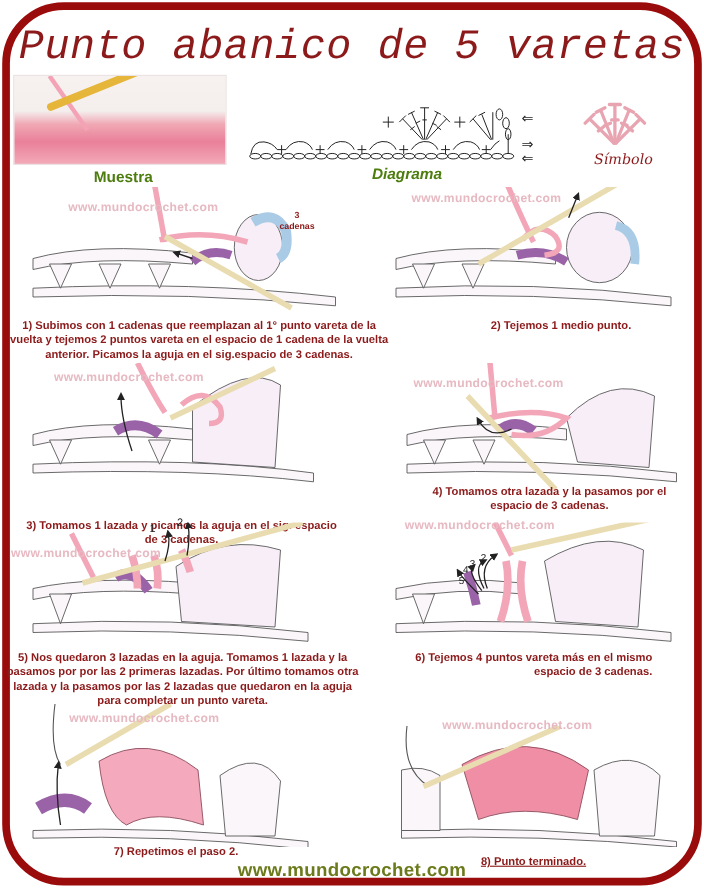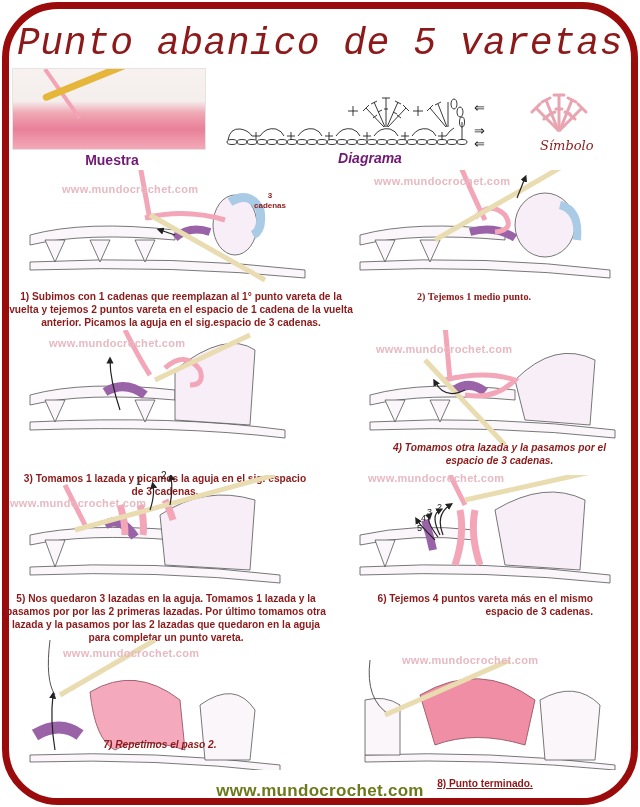--- a/index.html
+++ b/index.html
@@ -13,21 +13,21 @@
     font-family: Liberation Mono, monospace; font-size: 38px; color: #8c1a1a; letter-spacing: 0.5px; font-style: italic;
   }
   .sample-photo {
     position: absolute; left: 12px; top: 68px; width: 192px; height: 80px;
     background: linear-gradient(180deg, #f7f1ef 0%, #f4eeed 40%, #f0a8b4 55%, #e9809a 75%, #f3a9b8 100%);
     border: 1px solid #e8e2e2; overflow: hidden;
   }
   .sample-photo .hook { position: absolute; left: 30px; top: 26px; width: 110px; height: 7px; background: #e5b63a; border-radius: 4px; transform: rotate(-22deg); transform-origin: left center; }
   .sample-photo .yarn { position: absolute; left: 30px; top: 0; width: 4px; height: 60px; background: #f3a3b5; transform: rotate(-35deg); transform-origin: top; }
   .caption-label {
-    position: absolute; font-weight: bold; color: #701a75; font-size: 14px; text-align: center;
+    position: absolute; font-weight: bold; color: #4d7c0f; font-size: 14px; text-align: center;
   }
   .diagram-svg { position: absolute; left: 222px; top: 92px; }
   .symbol-svg { position: absolute; left: 530px; top: 92px; }
   .symbol-label { position: absolute; left: 540px; top: 138px; font-family: "DejaVu Serif", serif; font-style: italic; font-size: 13px; color: #8c1a1a; }
   .panel { position: absolute; }
   .panel svg { position: absolute; left: 0; top: 0; }
   .watermark { position: absolute; font-size: 11px; font-weight: bold; color: #e7b9c2; letter-spacing: 0.3px; }
   .step-text { position: absolute; font-size: 10.2px; font-weight: bold; color: #8c1a1a; line-height: 13px; text-align: center; }
   .footer-url { position: absolute; left: 0; top: 781px; width: 640px; text-align: center; font-size: 17px; font-weight: bold; color: #6b7a1a; letter-spacing: 0.3px; }
   .cad-label { position: absolute; font-size: 8px; font-weight: bold; color: #8c1a1a; text-align: center; line-height: 10px; }
@@ -167,21 +167,21 @@
     </g>
     <path d="M205 35 Q225 40 222 70" fill="none" stroke="#a9cbe6" stroke-width="8"></path>
     <path d="M115 62 Q140 55 160 68" fill="none" stroke="#9a63a8" stroke-width="8"></path>
     <path d="M105 -5 Q120 30 130 50" fill="none" stroke="#f2a6b8" stroke-width="5"></path>
     <path d="M120 48 Q135 30 150 45 Q160 60 140 62" fill="none" stroke="#f2a6b8" stroke-width="5"></path>
     <path d="M80 70 L210 -5" stroke="#e9dcb0" stroke-width="5"></path>
     <path d="M162 28 L170 8" stroke="#222" stroke-width="1.2" marker-end="url(#ah)"></path>
   </svg>
 </div>
 <div class="watermark" style="left:374px; top:175px;">www.mundocrochet.com</div>
-<div class="step-text" style="left:354px; top:290px; width:240px;font-family:Liberation Serif, serif;">2) Tejemos 1 medio punto.</div>
+<div class="step-text" style="left:390px; top:290px; width:240px;">2) Tejemos 1 medio punto.</div>
 
 <div class="panel" style="left:25px; top:330px; width:300px; height:115px;">
   <svg width="300" height="115" viewBox="0 0 300 115">
     <g fill="#fbf6fa" stroke="#555" stroke-width="0.8">
       <path d="M5 65 Q60 50 150 60 L150 70 Q60 62 5 75Z"></path>
       <path d="M5 92 Q150 85 260 100 L260 108 Q150 95 5 100Z"></path>
       <path d="M20 70 L30 92 L40 70Z"></path>
         <path d="M110 70 L120 92 L130 70Z"></path>
       <path d="M150 40 Q200 0 230 20 L225 95 L150 90Z" fill="#f7eef7"></path>
     </g>
@@ -205,21 +205,21 @@
       <path d="M150 50 Q190 10 230 30 L225 95 L160 90Z" fill="#f7eef7"></path>
     </g>
     <path d="M90 60 Q105 50 120 62" fill="none" stroke="#9a63a8" stroke-width="9"></path>
     <path d="M80 -5 L85 50" stroke="#f2a6b8" stroke-width="5"></path>
     <path d="M80 50 Q120 40 150 50 Q130 70 100 65" fill="none" stroke="#f2a6b8" stroke-width="5"></path>
     <path d="M60 30 L140 115" stroke="#e9dcb0" stroke-width="5"></path>
     <path d="M100 60 Q80 70 70 52" fill="none" stroke="#222" stroke-width="1.2" marker-end="url(#ah)"></path>
   </svg>
 </div>
 <div class="watermark" style="left:376px; top:343px;">www.mundocrochet.com</div>
-<div class="step-text" style="left:382px; top:441px; width:235px;font-style:italic;">4) Tomamos otra lazada y la pasamos por el espacio de 3 cadenas.</div>
+<div class="step-text" style="left:382px; top:441px; width:235px;">4) Tomamos otra lazada y la pasamos por el espacio de 3 cadenas.</div>
 
 <div class="panel" style="left:25px; top:475px; width:260px; height:115px;">
   <svg width="260" height="115" viewBox="0 0 260 115">
     <g fill="#fbf6fa" stroke="#555" stroke-width="0.8">
       <path d="M5 60 Q60 48 150 55 L150 65 Q60 58 5 70Z"></path>
       <path d="M5 92 Q130 85 255 100 L255 108 Q130 95 5 100Z"></path>
       <path d="M20 65 L30 92 L40 65Z"></path>
       <path d="M135 40 Q180 10 230 25 L225 95 L140 90Z" fill="#f7eef7"></path>
     </g>
     <path d="M80 50 Q95 40 110 62" fill="none" stroke="#9a63a8" stroke-width="9"></path>
@@ -269,21 +269,21 @@
       <path d="M175 65 Q210 40 230 70 L225 120 L180 120Z"></path>
     </g>
     <path d="M65 52 Q110 25 155 60 L160 110 Q115 95 90 110 Q70 100 65 52Z" fill="#f4a9bd" stroke="#8a4a5a" stroke-width="0.8"></path>
     <path d="M10 95 Q35 80 55 95" fill="none" stroke="#9a63a8" stroke-width="12"></path>
     <path d="M25 0 Q20 40 30 55" fill="none" stroke="#555" stroke-width="1"></path>
     <path d="M35 55 L130 0" stroke="#e9dcb0" stroke-width="5"></path>
     <path d="M30 110 Q25 80 28 55" fill="none" stroke="#222" stroke-width="1.2" marker-end="url(#ah)"></path>
   </svg>
 </div>
 <div class="watermark" style="left:63px; top:647px;">www.mundocrochet.com</div>
-<div class="step-text" style="left:80px; top:738px; width:160px;font-style:italic;">7) Repetimos el paso 2.</div>
+<div class="step-text" style="left:80px; top:768px; width:160px;">7) Repetimos el paso 2.</div>
 
 <div class="panel" style="left:360px; top:660px; width:260px; height:110px;">
   <svg width="260" height="110" viewBox="0 0 260 110">
     <g fill="#fbf6fa" stroke="#555" stroke-width="0.8">
       <path d="M5 95 Q130 90 255 105 L255 110 Q130 98 5 102Z"></path>
       <path d="M5 40 Q25 35 40 45 L40 95 L5 95Z"></path>
       <path d="M180 40 Q215 20 240 45 L235 100 L185 100Z"></path>
     </g>
     <path d="M60 35 Q120 0 175 40 L165 85 Q115 70 75 85Z" fill="#f08ea5" stroke="#8a4a5a" stroke-width="0.8"></path>
     <path d="M10 0 Q5 40 30 55" fill="none" stroke="#555" stroke-width="1"></path>

